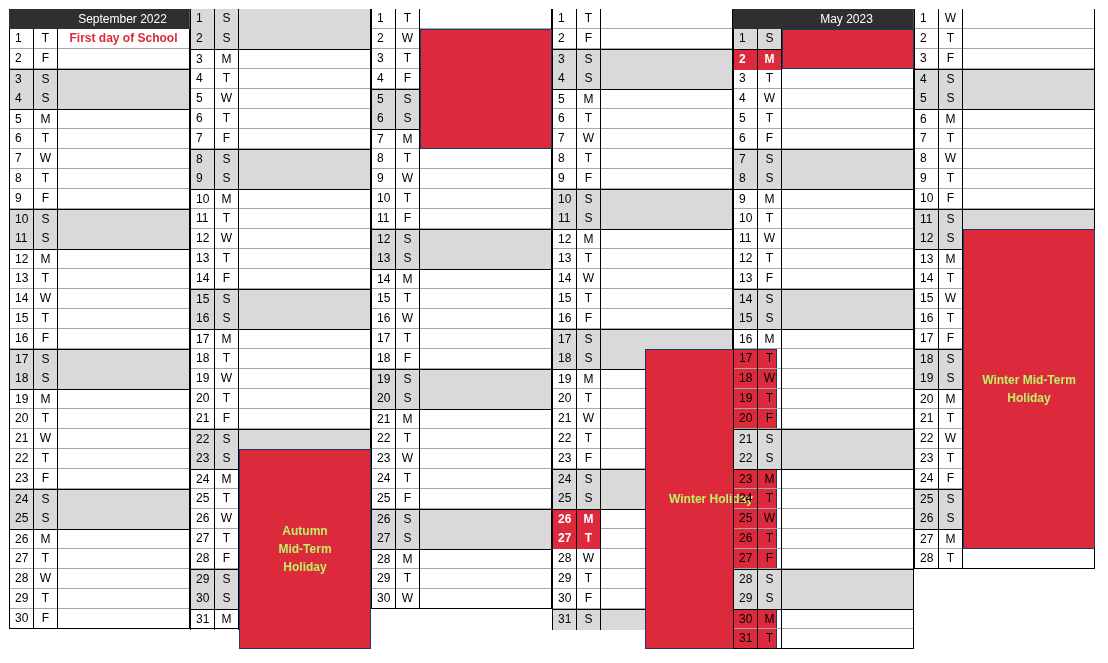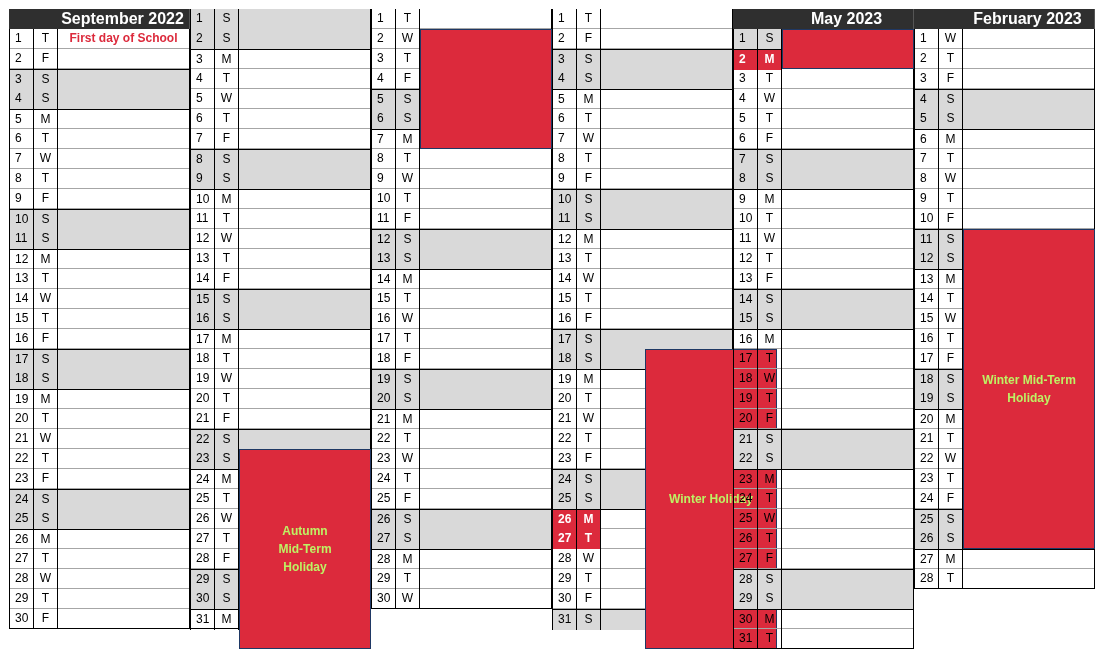--- a/index.html
+++ b/index.html
@@ -1,21 +1,21 @@
 <!DOCTYPE html>
 <html><head>
 <meta charset="utf-8">
 <style>
   html, body { margin: 0; padding: 0; background: #ffffff; }
   body { width: 1108px; height: 663px; position: relative; overflow: hidden;
          font-family: "Liberation Sans", "DejaVu Sans", sans-serif; }
   .cal { position: absolute; left: 9px; top: 9px; display: flex; }
   .month { position: relative; width: 181px; }
-  .month-header { height: 20px; background: #2f2f2f; color: #ffffff; font-weight: bold;
-                  font-size: 16px; line-height: 20px; text-align: center;
+  .month-header { height: 20px; background: #2f2f2f; color: #ffffff; font-weight: normal;
+                  font-size: 12px; line-height: 20px; text-align: center;
                   border-right: 1px solid #555; box-sizing: border-box; padding-left: 47px; }
   .row { position: relative; height: 20px; display: flex; box-sizing: border-box;
          border-bottom: 1px solid #a6a6a6; }
   .cell { box-sizing: border-box; height: 20px; font-size: 12px; line-height: 19px; color: #000; }
   .c-day { width: 25px; padding-left: 5px; border-left: 1px solid #000; border-right: 1px solid #000; }
   .c-dow { width: 24px; text-align: center; border-right: 1px solid #000; }
   .c-note { flex: 1; border-right: 1px solid #000; text-align: center; font-weight: bold; color: #dc2a3c; }
   .row.weekend .cell { background: #d9d9d9; }
   .row.redday .c-day, .row.redday .c-dow { background: #dc2a3c; color: #fff; font-weight: bold; }
   .row.week-start { border-top: 1px solid #000; }
@@ -816,21 +816,20 @@
         </div>
         <div class="row last">
           <div class="cell c-day">31</div>
           <div class="cell c-dow">T</div>
           <div class="cell c-note"></div>
         </div>
       </div>
   <div class="holiday-block" style="left: 49px; top: 20px; width: 132px; height: 40px;"></div>
     </div>
   <div class="month">
-    <div class="month-header">February 2023</div>
     <div class="rows">
         <div class="row">
           <div class="cell c-day">1</div>
           <div class="cell c-dow">W</div>
           <div class="cell c-note"></div>
         </div>
         <div class="row">
           <div class="cell c-day">2</div>
           <div class="cell c-dow">T</div>
           <div class="cell c-note"></div>

